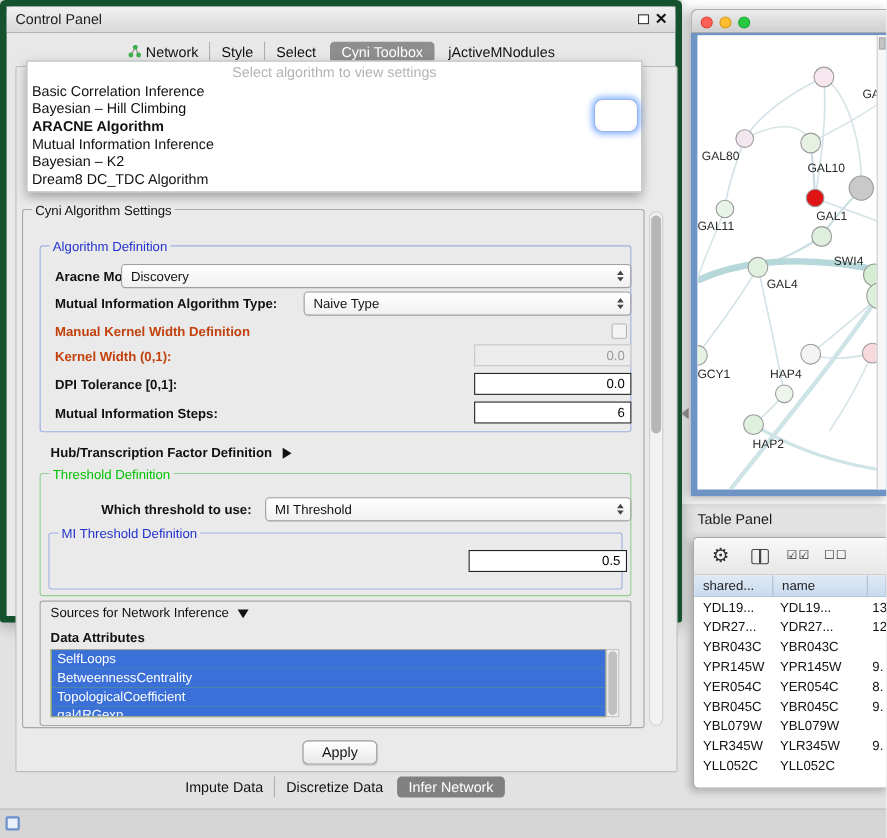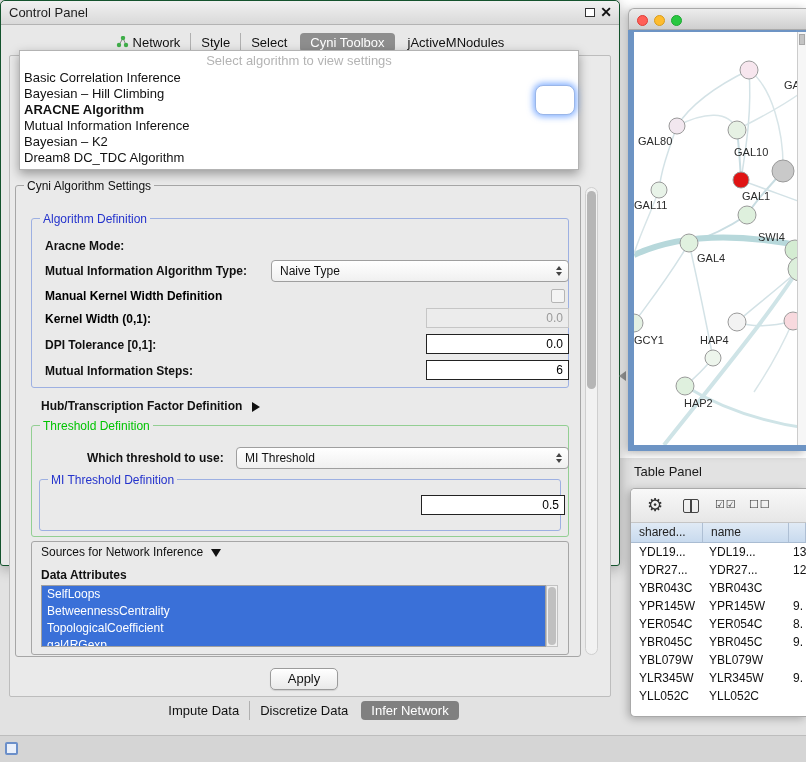--- a/index.html
+++ b/index.html
@@ -1,21 +1,21 @@
 <!DOCTYPE html>
 <html><head>
 <meta charset="utf-8">
 <style>
   * { margin:0; padding:0; box-sizing:border-box; }
   body { font-family:"Liberation Sans", sans-serif; }
   #root { position:relative; width:806px; height:762px; background:#e2e2e2; overflow:hidden; font-size:12px; color:#111; }
   .abs { position:absolute; }
 
   
-  .cp { left:0; top:8; width:620px; height:566px; background:#e8e8e8; border:1px solid #14532d; border-radius:5px 5px 3px 3px; box-shadow:0 3px 14px rgba(0,0,0,.28); }
+  .cp { left:0; top:8; width:620px; height:566px; background:#e8e8e8; border:6px solid #14532d; border-radius:5px 5px 3px 3px; box-shadow:0 3px 14px rgba(0,0,0,.28); }
   .cp-titlebar { left:0; top:0; width:100%; height:24px; background:linear-gradient(#f1f1f1,#d9d9d9); border-bottom:1px solid #b3b3b3; border-radius:5px 5px 0 0; display:flex; align-items:center; }
   .cp-title { margin-left:8px; font-size:13px; color:#1c1c1c; }
   .float-icon { position:absolute; right:24px; top:7px; width:10px; height:9px; border:1.5px solid #333; background:#fff; }
   .close-icon { position:absolute; right:7px; top:3px; font-size:14px; font-weight:bold; color:#111; cursor:default; }
 
   .tabs-row { left:0; top:30px; width:100%; height:22px; display:flex; justify-content:center; align-items:center; font-size:13px; }
   .tab { padding:2px 10px; display:flex; align-items:center; gap:4px; color:#111; }
   .tab + .tab { border-left:1px solid #b0b0b0; }
   .tab.active { background:#8e8e8e; color:#fff; border-radius:4px; border-left:none; margin:0 3px; }
   .tab.active + .tab { border-left:none; }
@@ -31,21 +31,21 @@
 
   
   .groupbox { border:1px solid #a6a6a6; border-radius:3px; }
   .group-title { position:absolute; top:-7px; left:8px; background:#eaeaea; padding:0 3px; font-size:12px; }
   .blue-title { color:#2433cc; }
   .green-title { color:#00c400; }
   .blue-border { border-color:#9db0e2; }
   .green-border { border-color:#93cf93; }
 
   .lbl { position:absolute; font-weight:bold; font-size:12px; color:#111; line-height:22px; white-space:nowrap; }
-  .lbl.disabled { color:#000000; }
+  .lbl.disabled { color:#c2410c; }
 
   .combo { position:absolute; height:22px; background:linear-gradient(#ffffff,#f0f0f0); border:1px solid #9f9f9f; border-radius:4px; display:flex; align-items:center; justify-content:space-between; padding:0 6px 0 8px; font-size:12px; }
   .combo-arrows { display:flex; flex-direction:column; align-items:center; }
   .arr-up { width:0; height:0; border-left:3.5px solid transparent; border-right:3.5px solid transparent; border-bottom:4.5px solid #444; margin-bottom:2px; }
   .arr-dn { width:0; height:0; border-left:3.5px solid transparent; border-right:3.5px solid transparent; border-top:4.5px solid #444; }
 
   .field { position:absolute; height:20px; border:1px solid #222; background:#fff; font-family:"Liberation Sans",sans-serif; font-size:12px; text-align:right; padding-right:5px; color:#000; }
   .field.disabled { border:1px solid #c6c6c6; background:#ececec; color:#9a9a9a; }
   .checkbox { position:absolute; width:14px; height:14px; border:1px solid #b5b5b5; background:#f4f4f4; border-radius:2px; }
 
@@ -154,20 +154,27 @@
       <span class="group-title">Cyni Algorithm Settings</span>
     </div>
     <div class="abs vscroll">
         <div class="vscroll-thumb"></div>
       </div>
 
     <div class="abs groupbox blue-border" style="left:30px; top:217px; width:538px; height:170px;">
       <span class="group-title blue-title">Algorithm Definition</span>
     </div>
     <span class="lbl" style="left:44px; top:234px;">Aracne Mode:</span>
+    <div class="combo" style="left:104px; top:234px; width:464px;">
+      <span>Discovery</span>
+      <span class="combo-arrows">
+          <span class="arr-up"></span>
+          <span class="arr-dn"></span>
+        </span>
+    </div>
     <span class="lbl" style="left:44px; top:259px;">Mutual Information Algorithm Type:</span>
     <div class="combo" style="left:270px; top:259px; width:298px;">
       <span>Naive Type</span>
       <span class="combo-arrows">
           <span class="arr-up"></span>
           <span class="arr-dn"></span>
         </span>
     </div>
     <span class="lbl disabled" style="left:44px; top:284px;">Manual Kernel Width Definition</span>
     <span class="checkbox" style="left:550px; top:288px;"></span>

